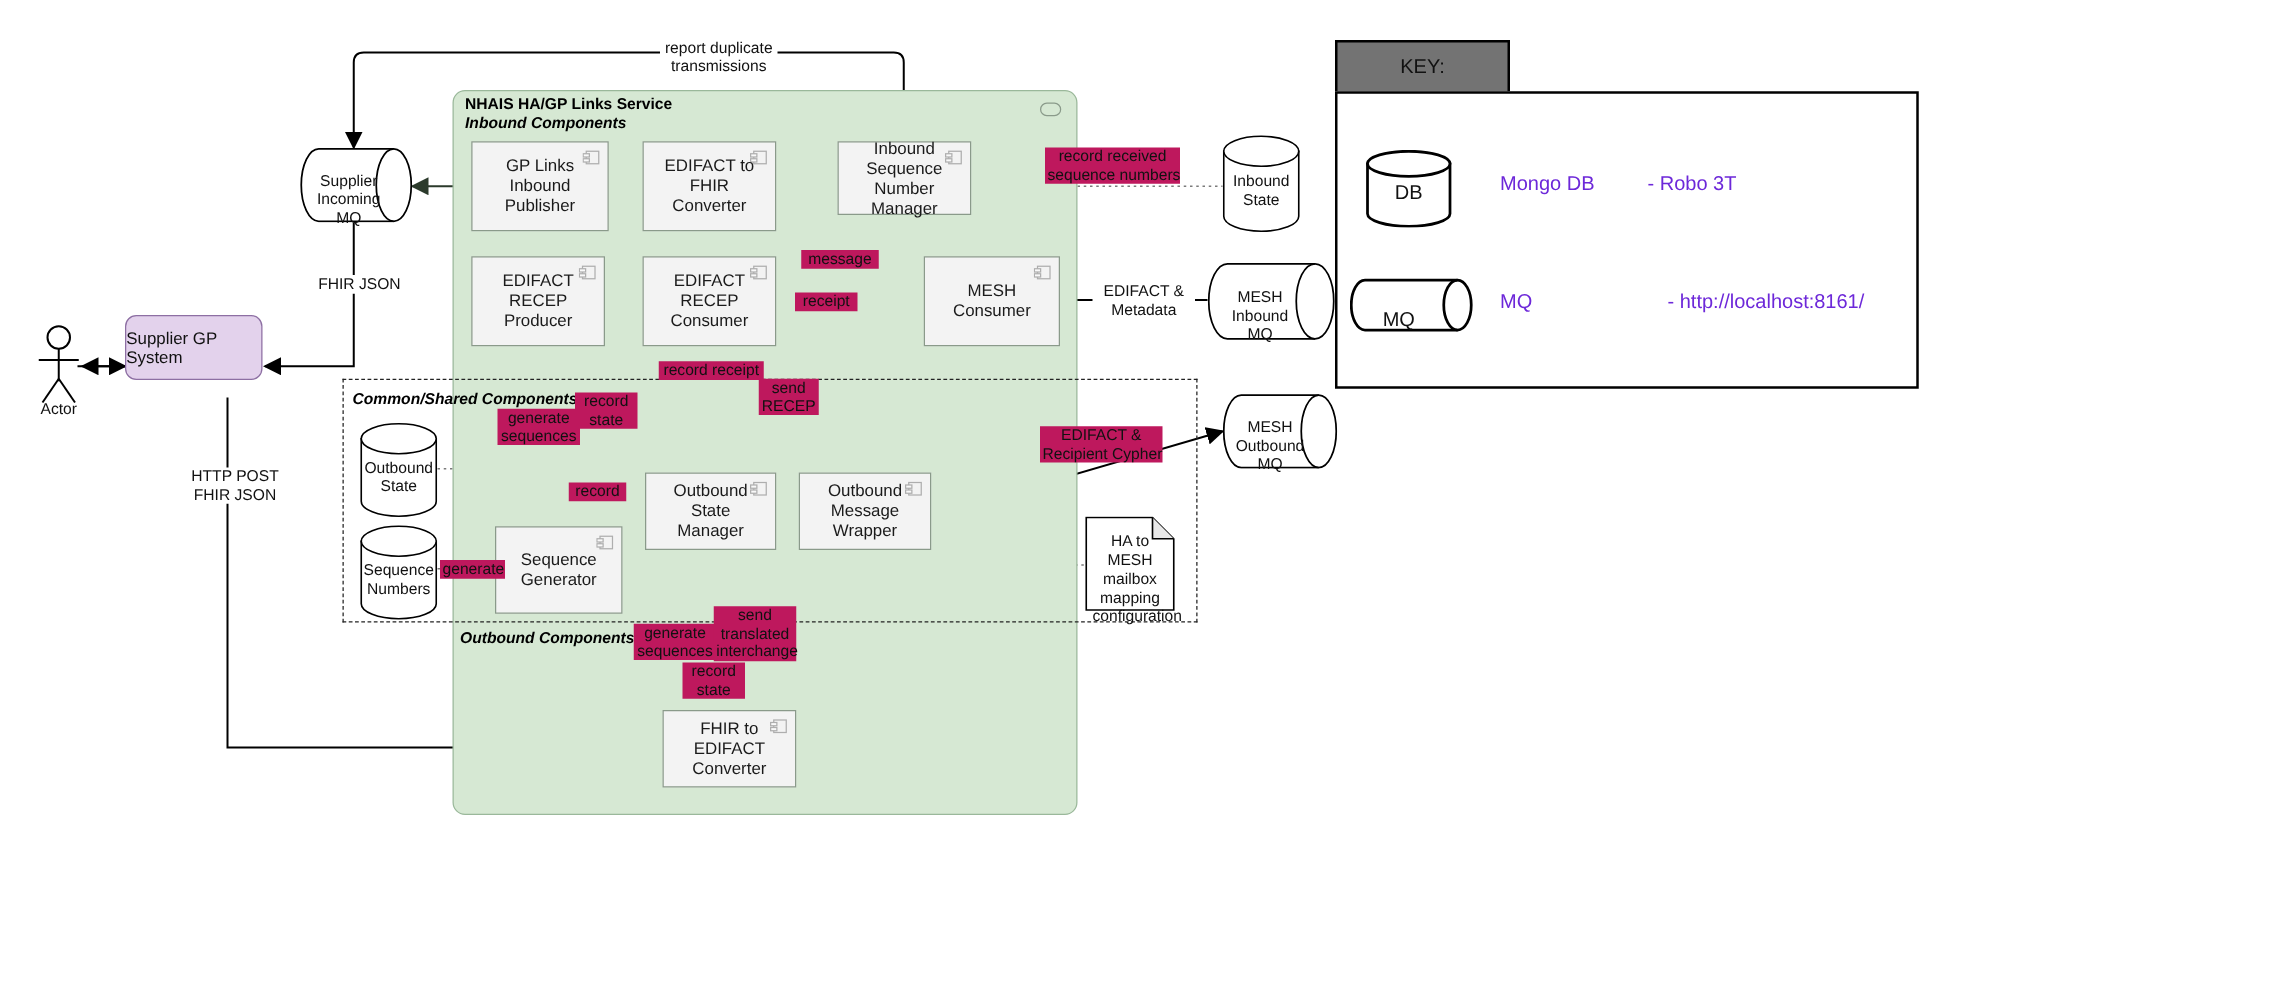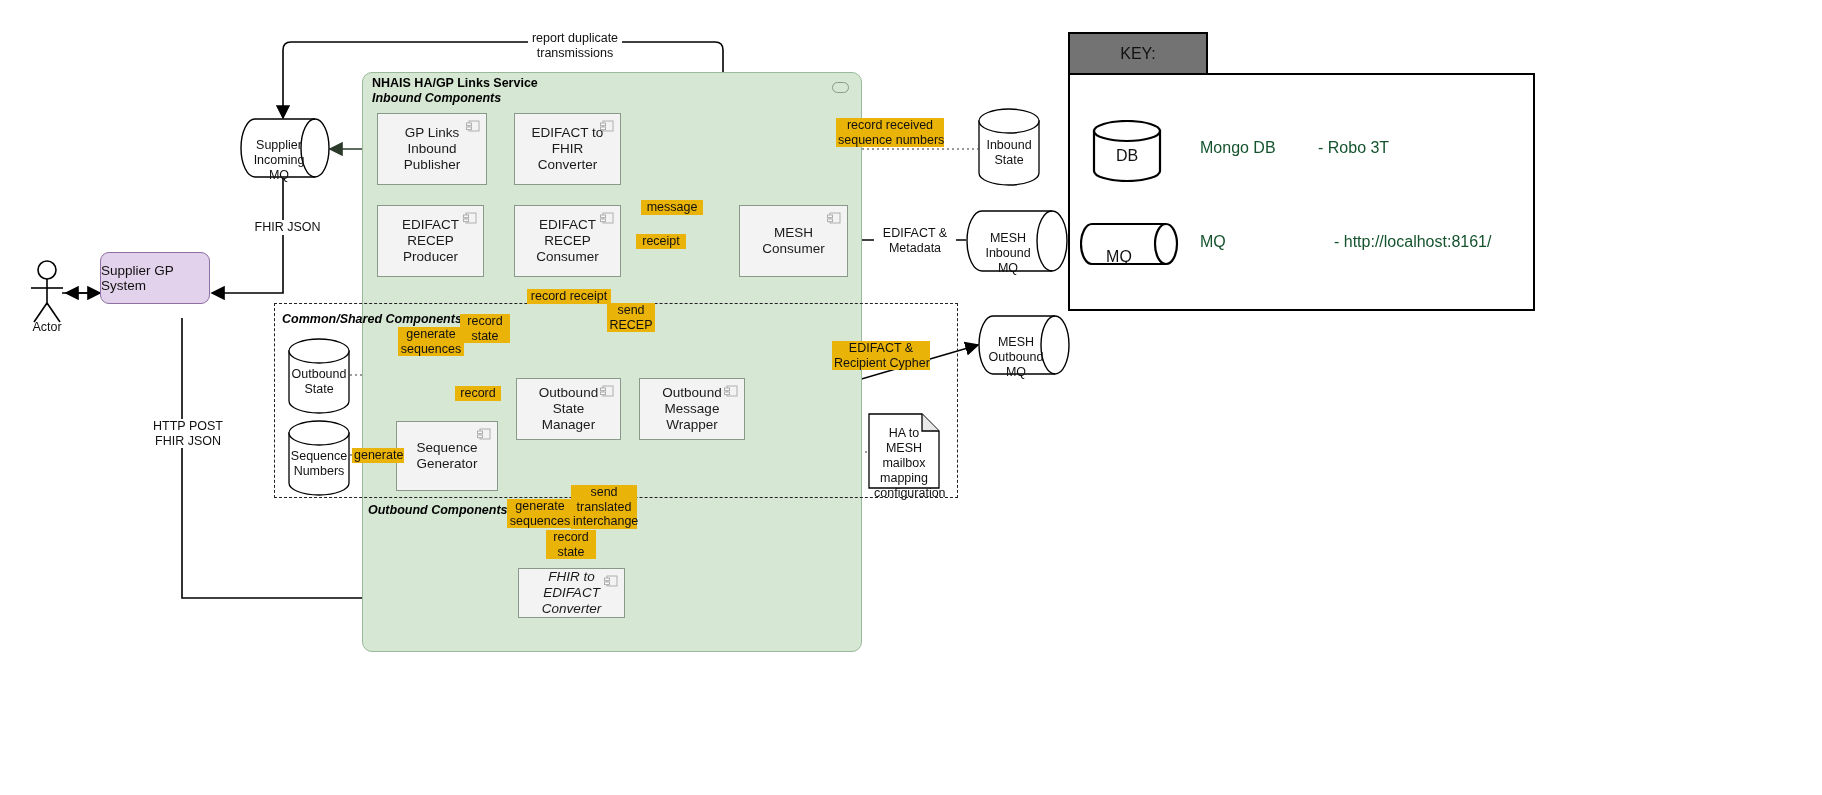--- a/index.html
+++ b/index.html
@@ -42,34 +42,34 @@
   .db{position:absolute;}
   .db .dbtxt{position:absolute;left:0;right:0;top:50%;transform:translateY(-50%);
     text-align:center;font-size:12.5px;line-height:15px;color:#111;}
   
   .mq{position:absolute;}
   .mq .mqtxt{position:absolute;left:0;right:12px;top:50%;transform:translateY(-50%);
     text-align:center;font-size:12.5px;line-height:15px;color:#111;margin-top:12px;}
 
   
   .elab{
-    position:absolute;background:#eab308;font-size:12.5px;line-height:14.5px;
+    position:absolute;background:#be185d;font-size:12.5px;line-height:14.5px;
     color:#111;text-align:center;padding:0 2px;white-space:pre;z-index:5;
   }
   .elab.plain{background:#ffffff;}
 
   
   .note{position:absolute;}
   .note .ntxt{position:absolute;left:6px;right:6px;top:8px;font-size:12.5px;line-height:15px;text-align:center;color:#111;}
 
   
   .keybox{position:absolute;border:2px solid #000;box-sizing:border-box;background:#fff;}
   .keytab{position:absolute;border:2px solid #000;border-bottom:none;box-sizing:border-box;background:#737373;
           display:flex;align-items:center;justify-content:center;font-size:16px;color:#111;}
-  .keyrow-label{position:absolute;font-size:16px;color:#14532d;white-space:nowrap;}
+  .keyrow-label{position:absolute;font-size:16px;color:#6d28d9;white-space:nowrap;}
 
   .actor-cap{position:absolute;font-size:12.5px;text-align:center;color:#111;}
 </style>
 </head>
 <body>
 
 <div id="stage">
 
   <svg id="wires" viewBox="0 0 1822 795">
     <defs>
@@ -185,20 +185,29 @@
   <div class="node comp" style="left:514px;top:113px;width:107px;height:72px;">
     <svg class="comp-icon" viewBox="0 0 14 14">
         <rect x="3" y="2" width="10" height="10" fill="none" stroke="#777"></rect>
         <rect x="0.5" y="4" width="5" height="2.6" fill="#fff" stroke="#777"></rect>
         <rect x="0.5" y="8" width="5" height="2.6" fill="#fff" stroke="#777"></rect>
       </svg>
     <span class="lbl" style="white-space:pre-line;">EDIFACT to FHIR
 Converter</span>
   </div>
 
+  <div class="node comp" style="left:670px;top:113px;width:107px;height:59px;">
+    <svg class="comp-icon" viewBox="0 0 14 14">
+        <rect x="3" y="2" width="10" height="10" fill="none" stroke="#777"></rect>
+        <rect x="0.5" y="4" width="5" height="2.6" fill="#fff" stroke="#777"></rect>
+        <rect x="0.5" y="8" width="5" height="2.6" fill="#fff" stroke="#777"></rect>
+      </svg>
+    <span class="lbl" style="white-space:pre-line;">Inbound Sequence
+Number Manager</span>
+  </div>
 
   <div class="node comp" style="left:377px;top:205px;width:107px;height:72px;">
     <svg class="comp-icon" viewBox="0 0 14 14">
         <rect x="3" y="2" width="10" height="10" fill="none" stroke="#777"></rect>
         <rect x="0.5" y="4" width="5" height="2.6" fill="#fff" stroke="#777"></rect>
         <rect x="0.5" y="8" width="5" height="2.6" fill="#fff" stroke="#777"></rect>
       </svg>
     <span class="lbl" style="white-space:pre-line;">EDIFACT RECEP
 Producer</span>
   </div>
@@ -245,21 +254,21 @@
   <div class="node comp" style="left:396px;top:421px;width:102px;height:70px;">
     <svg class="comp-icon" viewBox="0 0 14 14">
         <rect x="3" y="2" width="10" height="10" fill="none" stroke="#777"></rect>
         <rect x="0.5" y="4" width="5" height="2.6" fill="#fff" stroke="#777"></rect>
         <rect x="0.5" y="8" width="5" height="2.6" fill="#fff" stroke="#777"></rect>
       </svg>
     <span class="lbl" style="white-space:pre-line;">Sequence Generator</span>
   </div>
 
 
-  <div class="node comp" style="left:518px;top:568px;width:107px;height:50px;font-style:italic;">
+  <div class="node comp" style="left:530px;top:568px;width:107px;height:62px;">
     <svg class="comp-icon" viewBox="0 0 14 14">
         <rect x="3" y="2" width="10" height="10" fill="none" stroke="#777"></rect>
         <rect x="0.5" y="4" width="5" height="2.6" fill="#fff" stroke="#777"></rect>
         <rect x="0.5" y="8" width="5" height="2.6" fill="#fff" stroke="#777"></rect>
       </svg>
     <span class="lbl" style="white-space:pre-line;">FHIR to EDIFACT
 Converter</span>
   </div>
 
   <div class="actorbox" style="left:100px;top:252px;width:108px;height:50px;">
@@ -331,21 +340,21 @@
     </svg>
     <span class="ntxt" style="white-space:pre-line;top:13px;">HA to MESH
 mailbox
 mapping
 configuration</span>
   </div>
 
   <div class="elab plain" style="left:528px;top:31px;width:90px;">report duplicate
 transmissions</div>
   <div class="elab plain" style="left:248px;top:220px;width:75px;">FHIR JSON</div>
-  <div class="elab plain" style="left:146px;top:374px;width:80px;margin-top:45px;">HTTP POST
+  <div class="elab plain" style="left:146px;top:374px;width:80px;">HTTP POST
 FHIR JSON</div>
   <div class="elab" style="left:836px;top:118px;width:104px;">record received
 sequence numbers</div>
   <div class="elab" style="left:641px;top:200px;width:58px;">message</div>
   <div class="elab" style="left:636px;top:234px;width:46px;">receipt</div>
   <div class="elab plain" style="left:874px;top:226px;width:78px;">EDIFACT &amp;
 Metadata</div>
   <div class="elab" style="left:527px;top:289px;width:80px;">record receipt</div>
   <div class="elab" style="left:460px;top:314px;width:46px;">record
 state</div>

